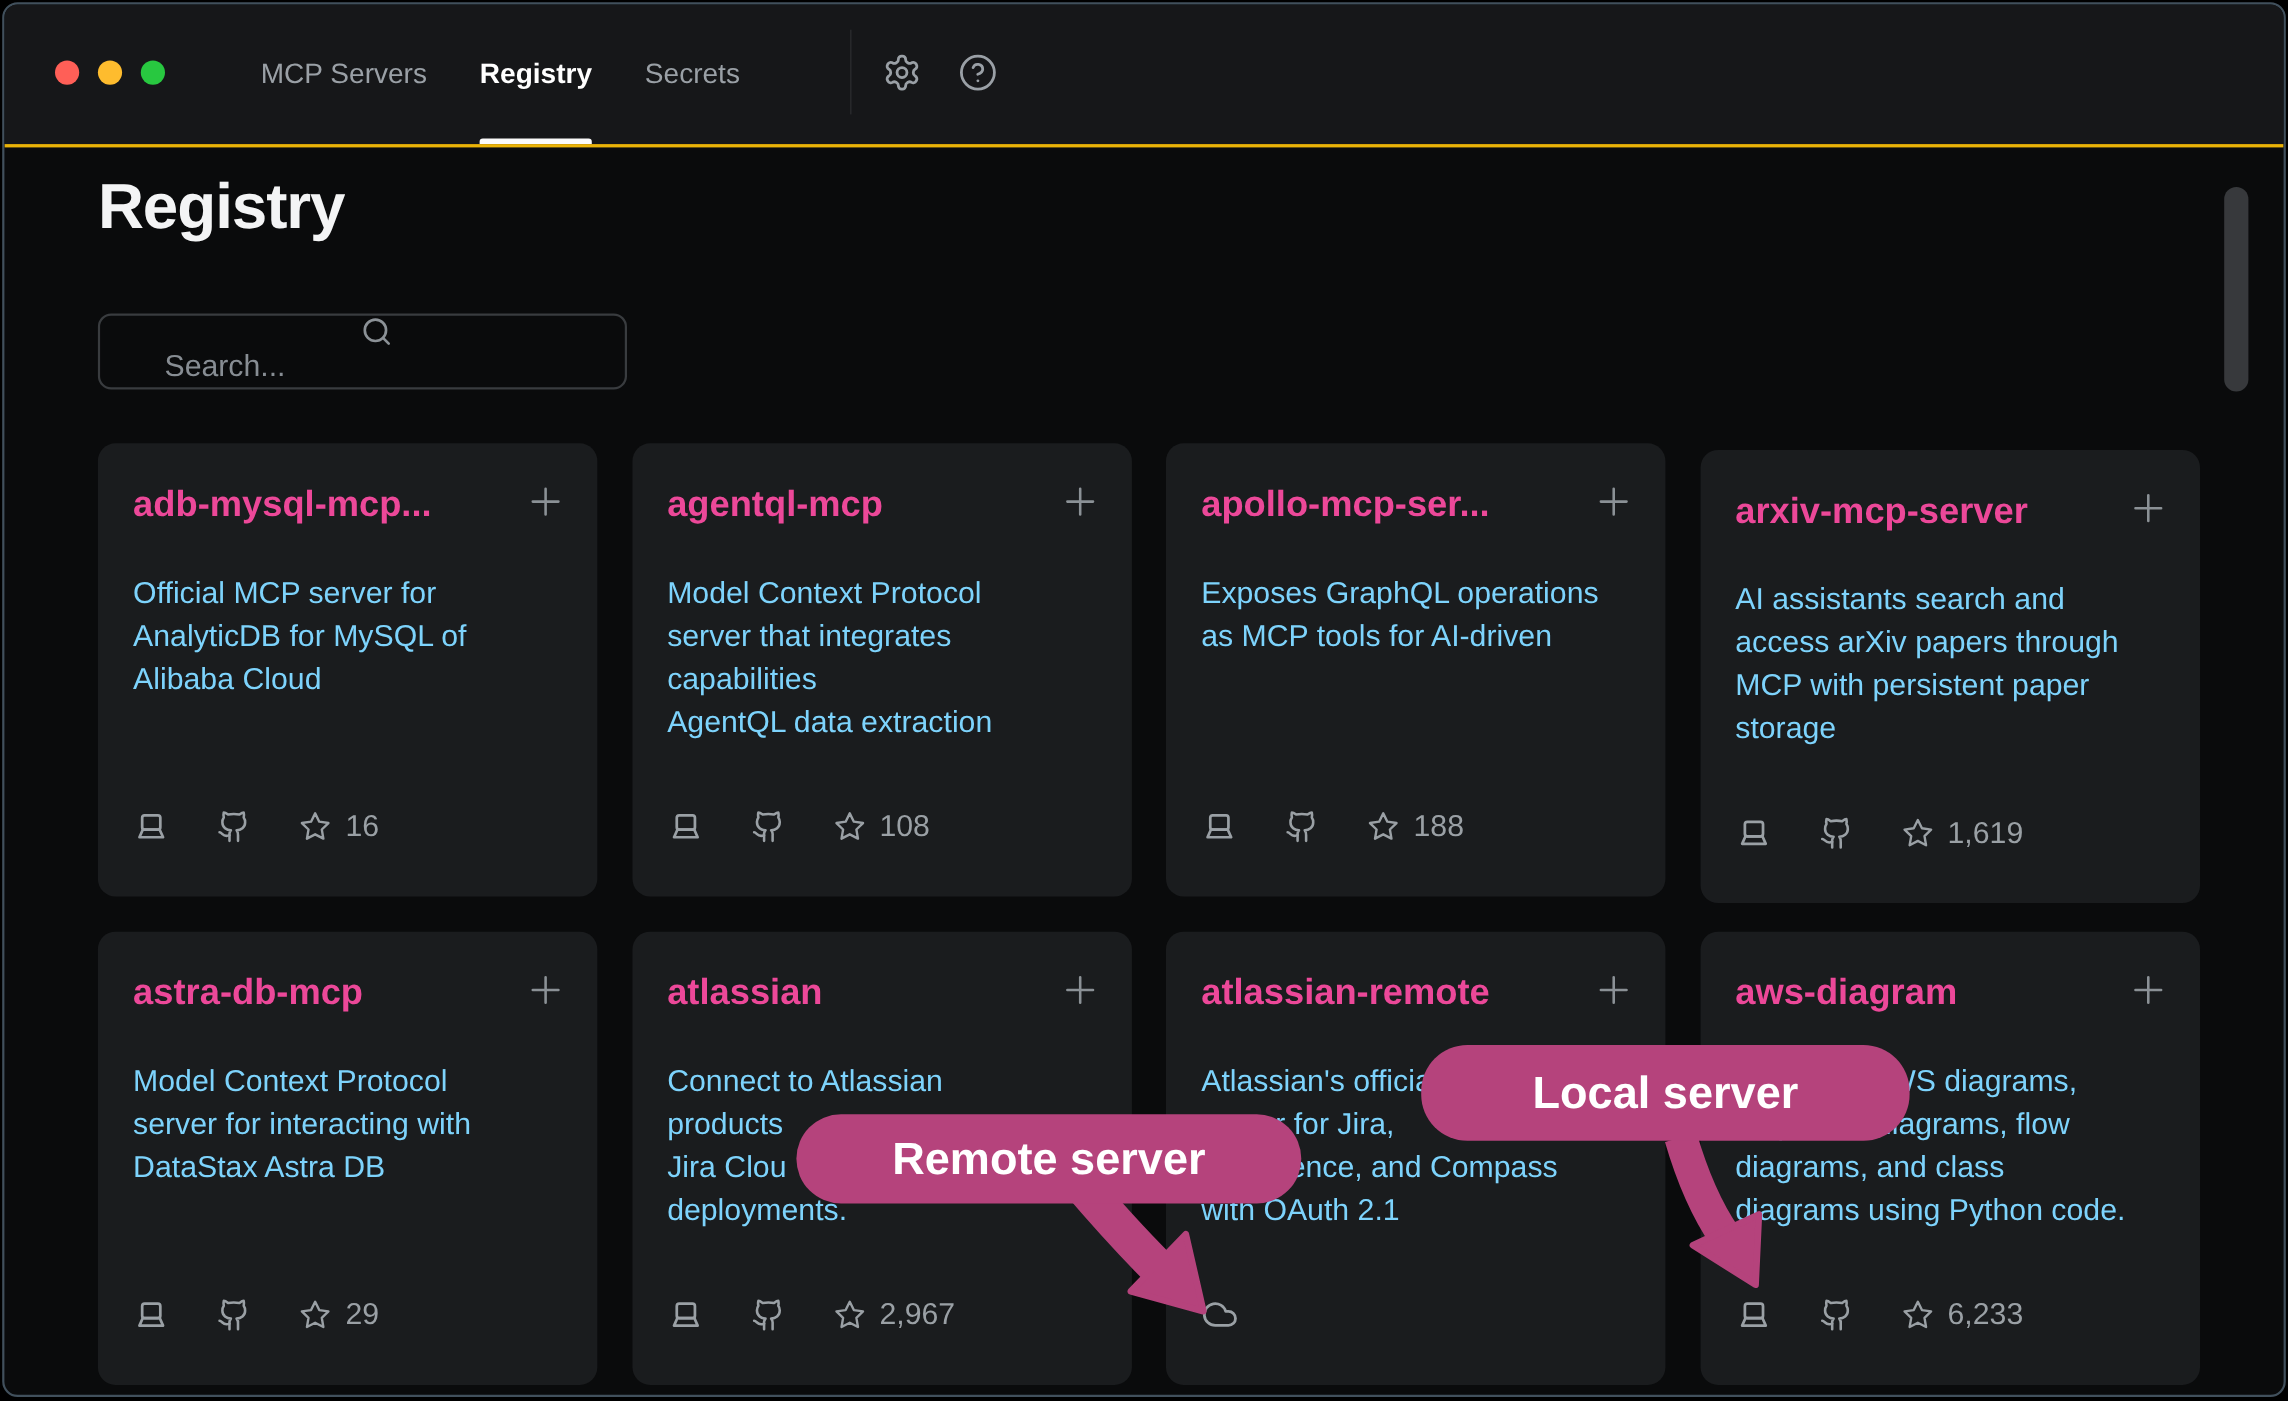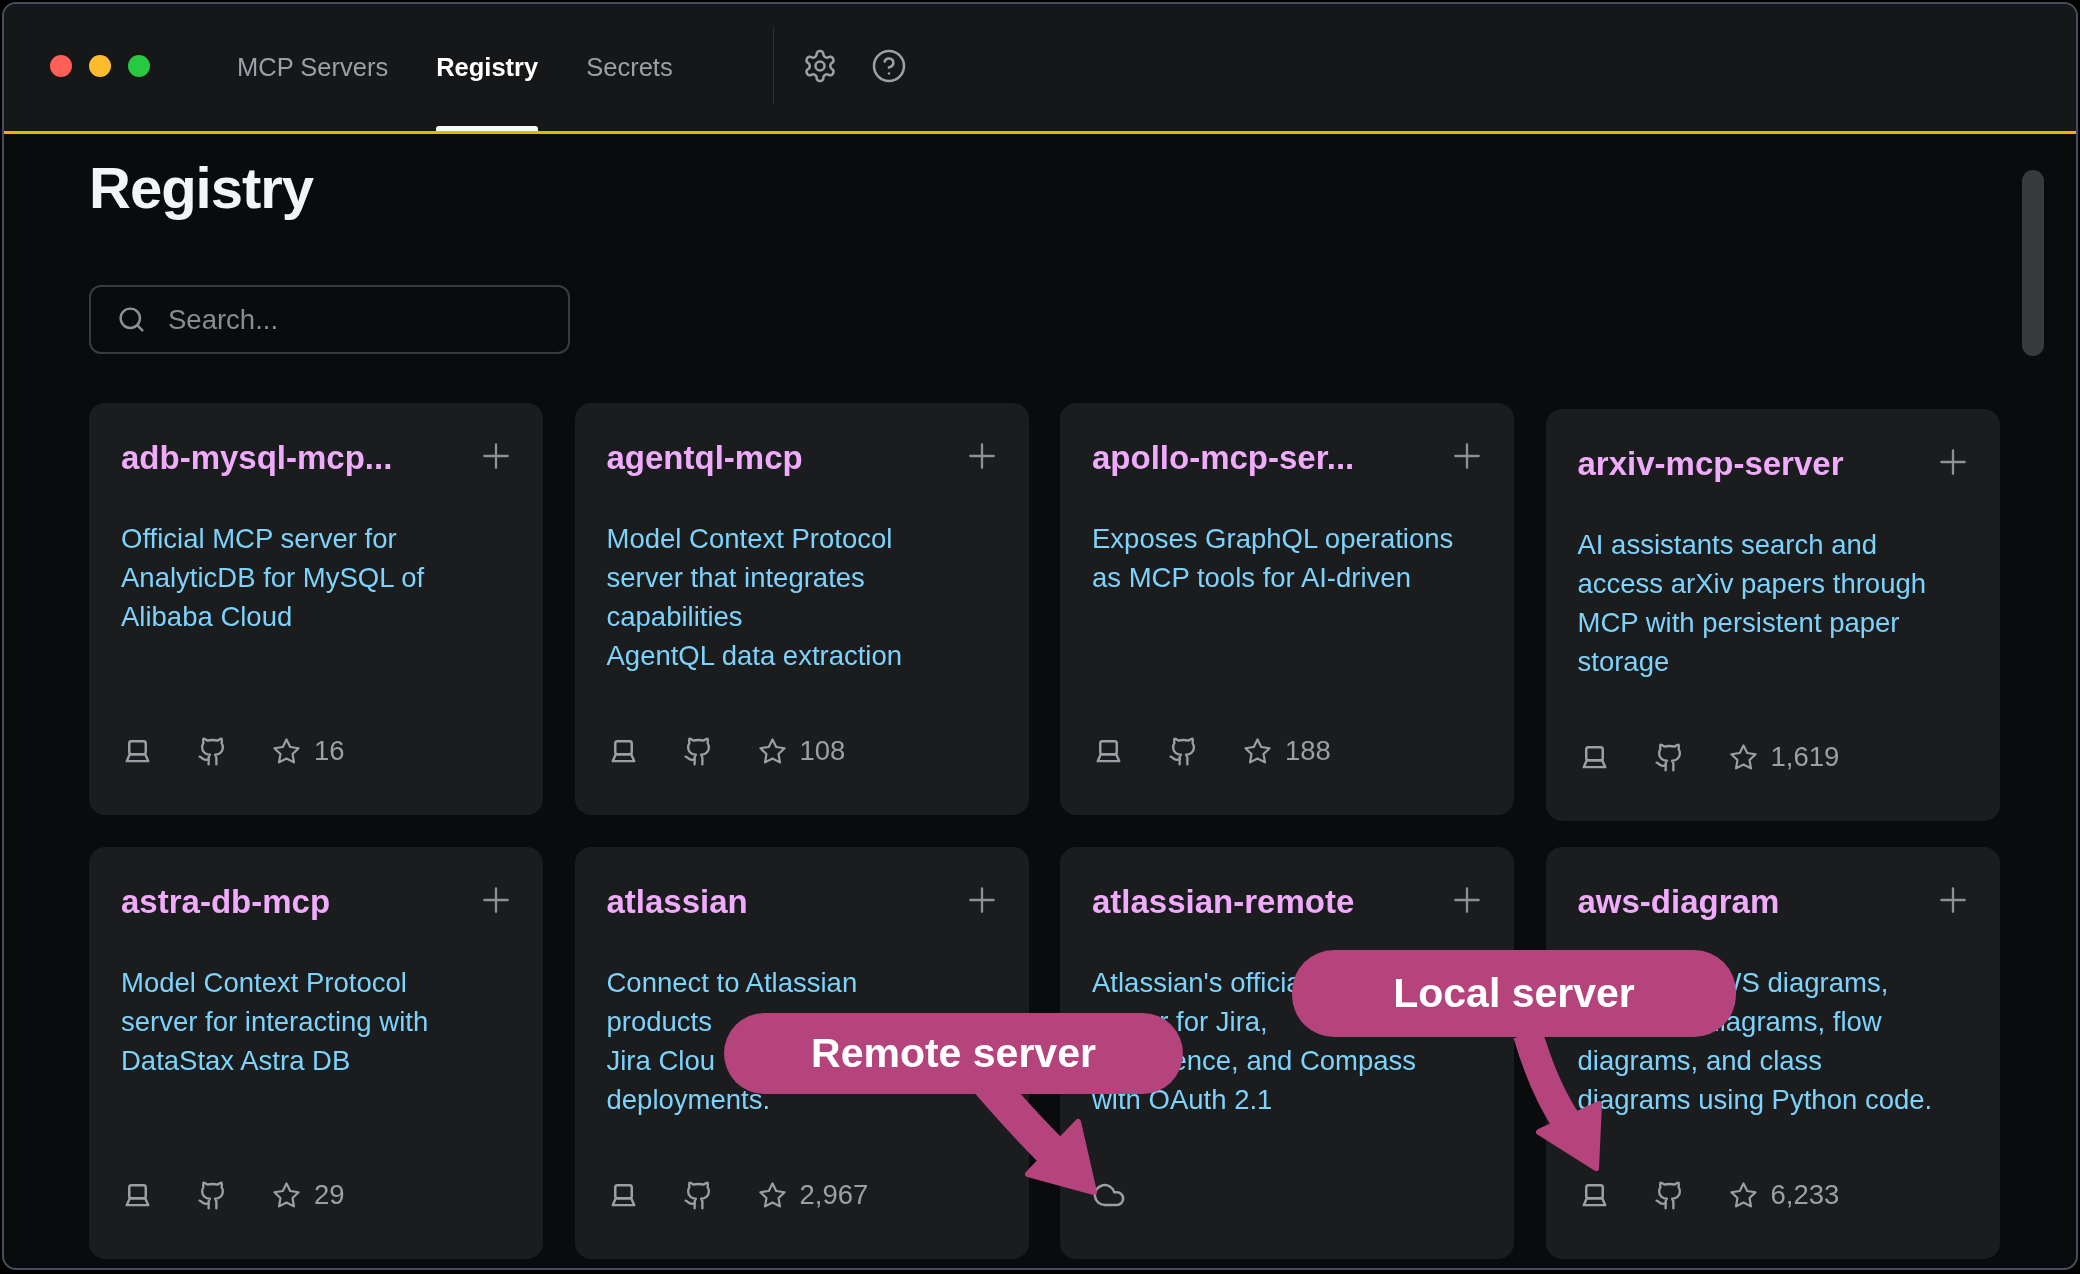--- a/index.html
+++ b/index.html
@@ -13,28 +13,28 @@
   .tabs{position:absolute;left:233px;top:0;height:127px;display:flex;gap:48px;}
   .tab{height:100%;display:flex;align-items:center;position:relative;font-size:25.5px;color:#9aa0a6;cursor:default;}
   .tab.active{color:#fff;font-weight:600;}
   .tab.active::after{content:"";position:absolute;left:0;right:0;bottom:0;height:5px;background:#fafafa;border-radius:3px 3px 0 0;}
   .topbar-divider{position:absolute;left:769px;top:23px;width:1px;height:77px;background:#2f3133;}
   .topbar-icon{position:absolute;top:44px;width:36px;height:36px;color:#9aa0a6;cursor:pointer;}
   .topbar-icon svg{width:36px;height:36px;}
   
   .page-title{position:absolute;left:85px;top:150px;font-size:58px;font-weight:700;color:#f3f4f5;letter-spacing:-1px;}
   .searchbar{position:absolute;left:85px;top:281px;width:481px;height:69px;border:2px solid #393c3f;border-radius:12px;
-    background:transparent;display:flex;align-items:center;box-sizing:border-box;}
+    background:transparent;display:flex;align-items:center;box-sizing:border-box;flex-direction:column;}
   .searchbar svg{width:29px;height:29px;margin-left:26px;color:#8b9196;flex:0 0 auto;}
   .searchbar input{background:transparent;border:none;outline:none;color:#d6d9dc;font-size:27.5px;
     font-family:"Liberation Sans",sans-serif;margin-left:20px;width:380px;}
   .searchbar input::placeholder{color:#878d93;}
   
   .card{position:absolute;width:454px;height:412px;background:#1a1c1e;border-radius:16px;}
-  .card-title{position:absolute;left:32px;top:36px;width:350px;font-size:33px;font-weight:700;color:#f0abfc;white-space:nowrap;}
+  .card-title{position:absolute;left:32px;top:36px;width:350px;font-size:33px;font-weight:700;color:#ec4899;white-space:nowrap;}
   .card-plus{position:absolute;left:387px;top:33px;width:40px;height:40px;color:#8b9196;cursor:pointer;}
   .card-plus svg{width:40px;height:40px;}
   .card-desc{position:absolute;left:32px;top:116px;width:400px;font-size:27.5px;line-height:39px;color:#7dd3fc;}
   .card-footer{position:absolute;left:32px;top:330px;height:36px;display:flex;align-items:center;color:#9aa0a5;}
   .card-footer svg{display:block;}
   .f-laptop{width:33px;height:33px;margin-right:43px;}
   .f-github{width:31px;height:31px;margin-right:44px;}
   .f-star{width:29px;height:29px;margin-right:13px;}
   .f-cloud{width:34px;height:34px;}
   .star-count{font-size:27.5px;color:#9aa0a5;}

